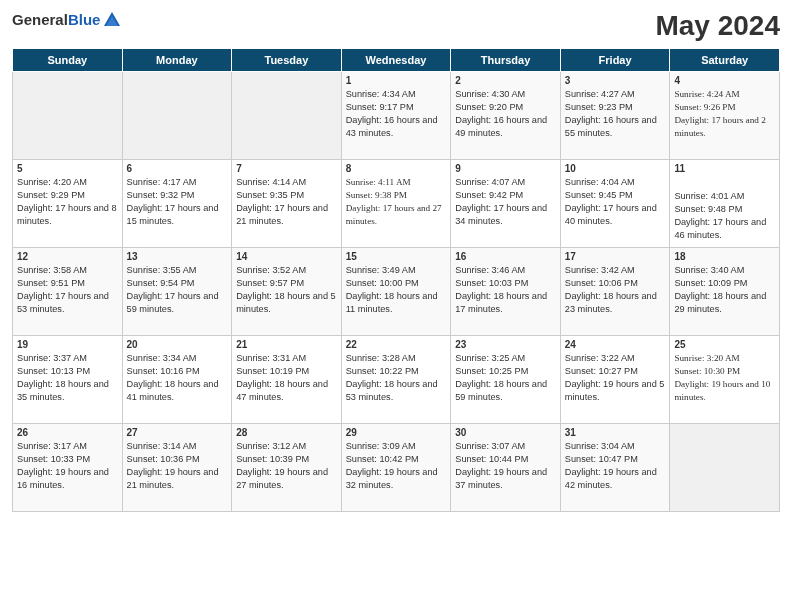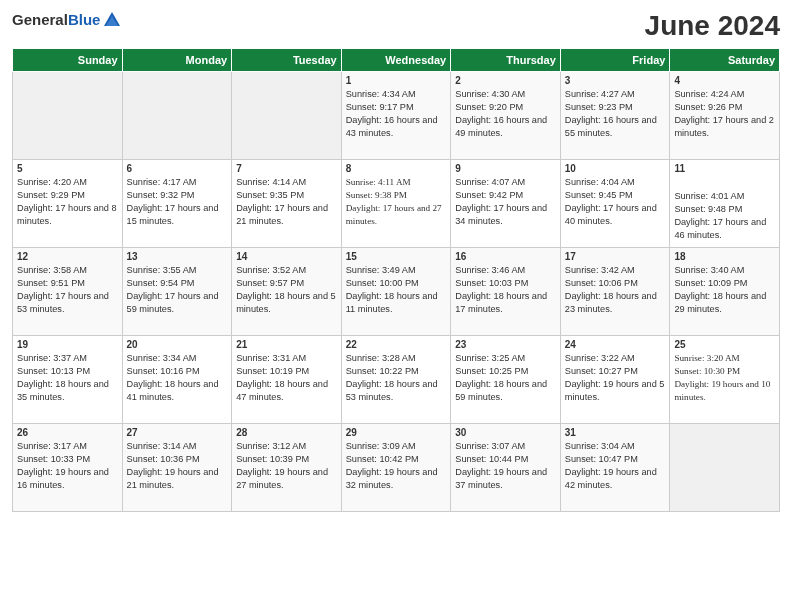--- a/index.html
+++ b/index.html
@@ -56,26 +56,26 @@
     .subtitle {
       font-size: 13px;
       color: #555;
     }
     table {
       width: 100%;
       border-collapse: collapse;
       table-layout: fixed;
     }
     thead tr th {
-      background: #15803d;
+      background: #0c4a6e;
       color: #fff;
       font-size: 11px;
       font-weight: bold;
       padding: 5px 4px;
-      text-align: right;
+      text-align: center;
       border: 1px solid #fff;
     }
     tbody tr td {
       border: 1px solid #ccc;
       vertical-align: top;
       padding: 3px 4px;
       font-size: 9.2px;
       color: #333;
       height: 88px;
       background: #fff;
@@ -105,21 +105,21 @@
     <div class="logo-text">
       <span class="logo-general">General</span>
       <span class="logo-blue">Blue</span>
     </div>
     <svg class="logo-icon" viewBox="0 0 20 20">
       <polygon points="10,2 18,16 2,16" fill="#1a5fb4"></polygon>
       <polygon points="10,6 16,16 4,16" fill="#5599e8" opacity="0.5"></polygon>
     </svg>
   </div>
   <div class="title-block">
-    <div class="main-title">June 2024</div>
+    <div class="main-title">May 2024</div>
   </div>
 </div>
 
 <table>
   <thead>
     <tr>
     <th>Sunday</th>
           <th>Monday</th>
           <th>Tuesday</th>
           <th>Wednesday</th>
@@ -146,21 +146,21 @@
 Daylight: 16 hours and 49 minutes.</div>
           </td>
           <td>
             <span class="day-num">3</span>
             <div class="day-info" style="white-space: pre-line;">Sunrise: 4:27 AM
 Sunset: 9:23 PM
 Daylight: 16 hours and 55 minutes.</div>
           </td>
           <td>
             <span class="day-num">4</span>
-            <div class="day-info" style="white-space: pre-line;">Sunrise: 4:24 AM
+            <div class="day-info" style="white-space: pre-line; font-family: Liberation Serif, serif;">Sunrise: 4:24 AM
 Sunset: 9:26 PM
 Daylight: 17 hours and 2 minutes.</div>
           </td>
         </tr>
         <tr>
           <td>
             <span class="day-num">5</span>
             <div class="day-info" style="white-space: pre-line;">Sunrise: 4:20 AM
 Sunset: 9:29 PM
 Daylight: 17 hours and 8 minutes.</div>

